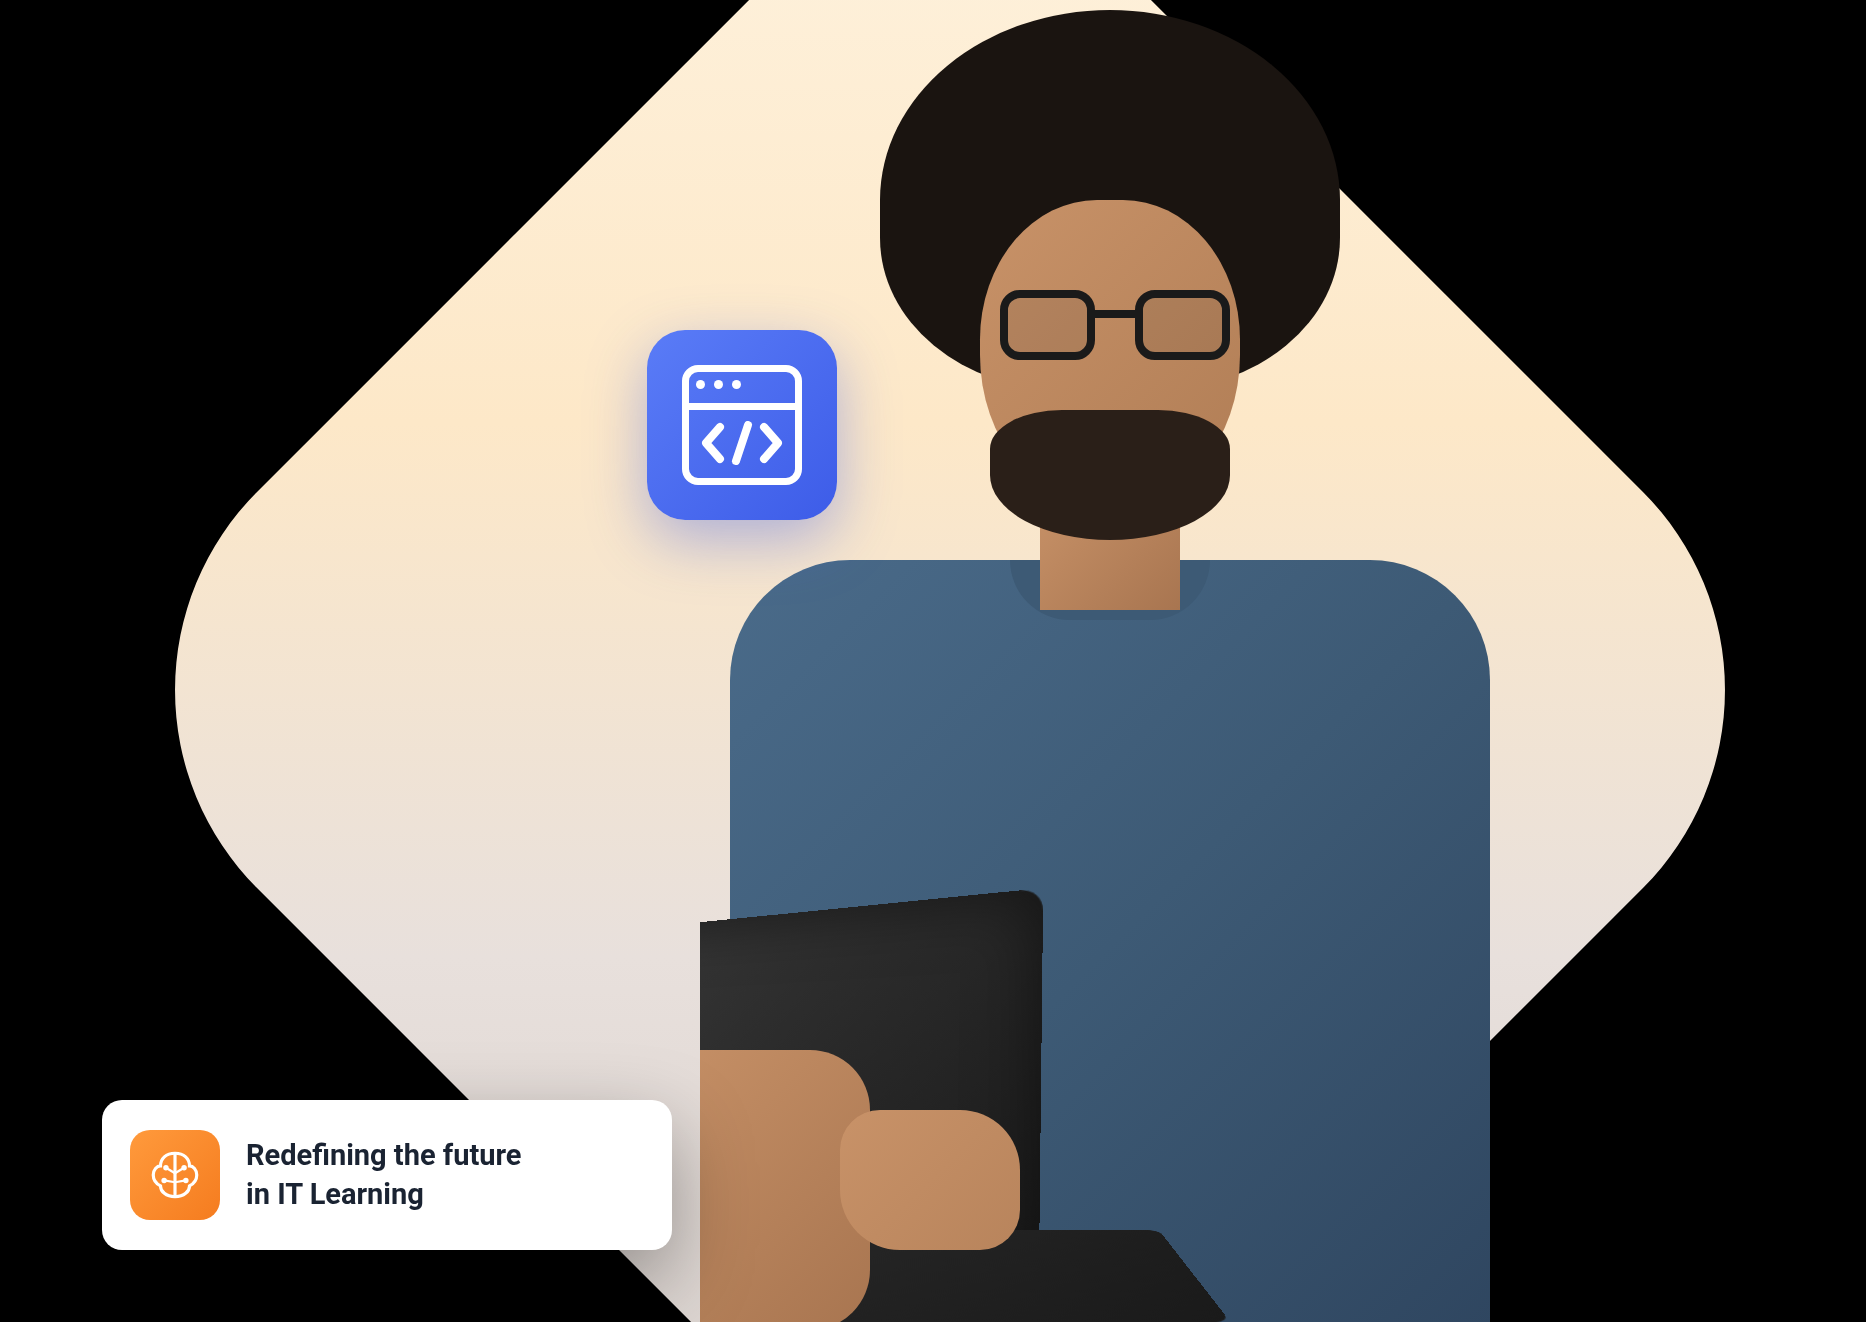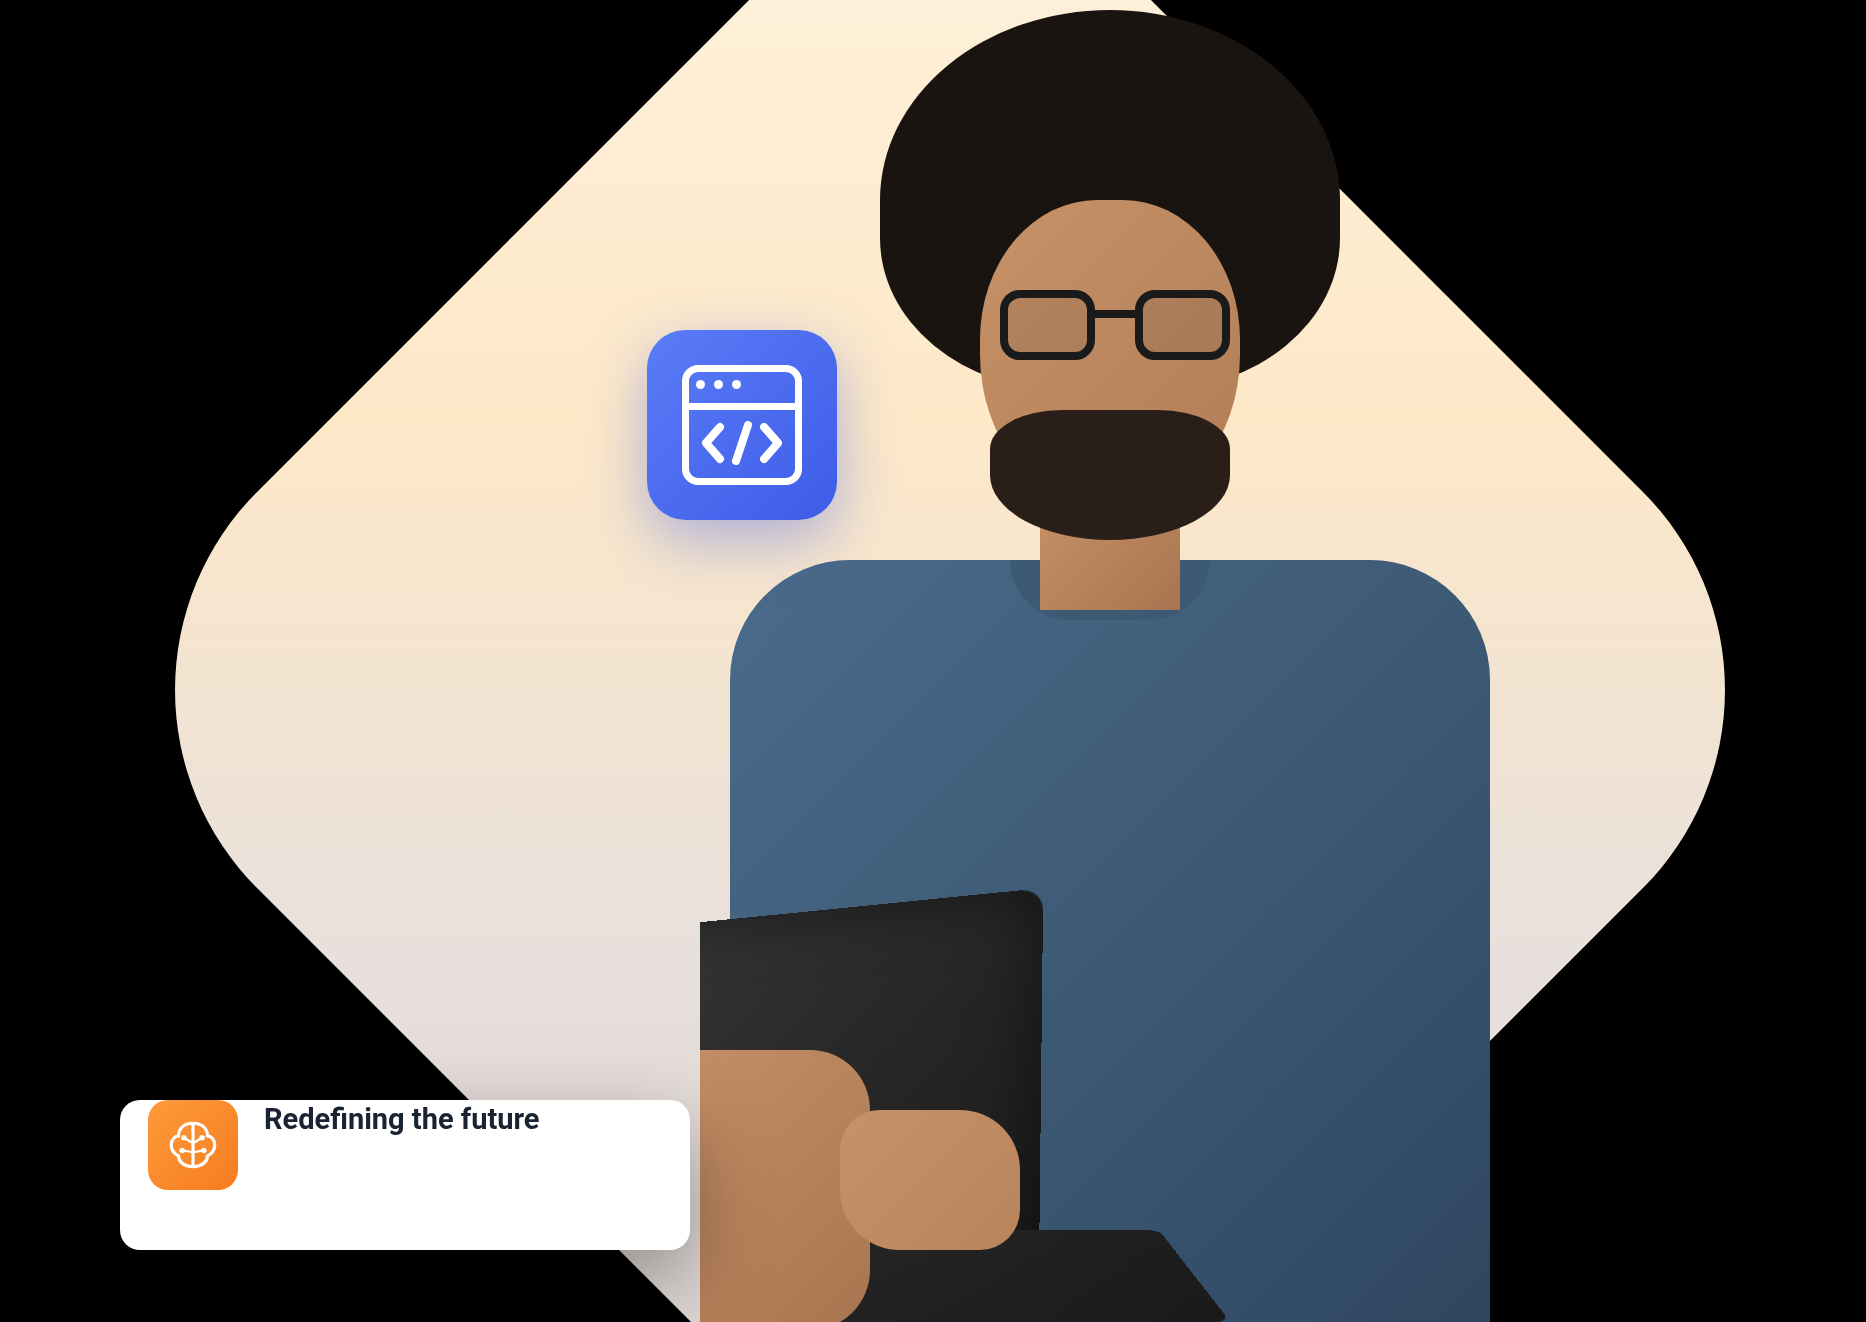--- a/index.html
+++ b/index.html
@@ -239,27 +239,27 @@
       color: #fff;
       font-size: 46px;
       font-weight: bold;
       letter-spacing: -2px;
       font-family: monospace;
     }
     
     .tagline-card {
       position: absolute;
       top: 1100px;
-      left: 120px;
+      left: 102px;
       width: 570px;
       height: 150px;
       background: #fff;
       border-radius: 20px;
       display: flex;
-      align-items: flex-start;
+      align-items: center;
       padding: 0 28px;
       gap: 26px;
       box-shadow: 0 30px 80px rgba(0, 0, 0, 0.35);
     }
     
     .brain-badge {
       width: 90px;
       height: 90px;
       background: linear-gradient(135deg, #ff9a3c 0%, #f57c1f 100%);
       border-radius: 20px;
@@ -334,14 +334,15 @@
       <circle cx="20" cy="38" r="3" fill="#fff"></circle>
       <circle cx="44" cy="38" r="3" fill="#fff"></circle>
       <line x1="22" y1="24" x2="32" y2="30" stroke="#fff" stroke-width="2.5"></line>
       <line x1="42" y1="24" x2="32" y2="30" stroke="#fff" stroke-width="2.5"></line>
       <line x1="20" y1="38" x2="32" y2="40" stroke="#fff" stroke-width="2.5"></line>
       <line x1="44" y1="38" x2="32" y2="40" stroke="#fff" stroke-width="2.5"></line>
     </svg>
   </div>
   <div class="tagline-text">
     <div>Redefining the future</div>
+    <div>in IT Learning</div>
   </div>
 </div>
 
 </body></html>

